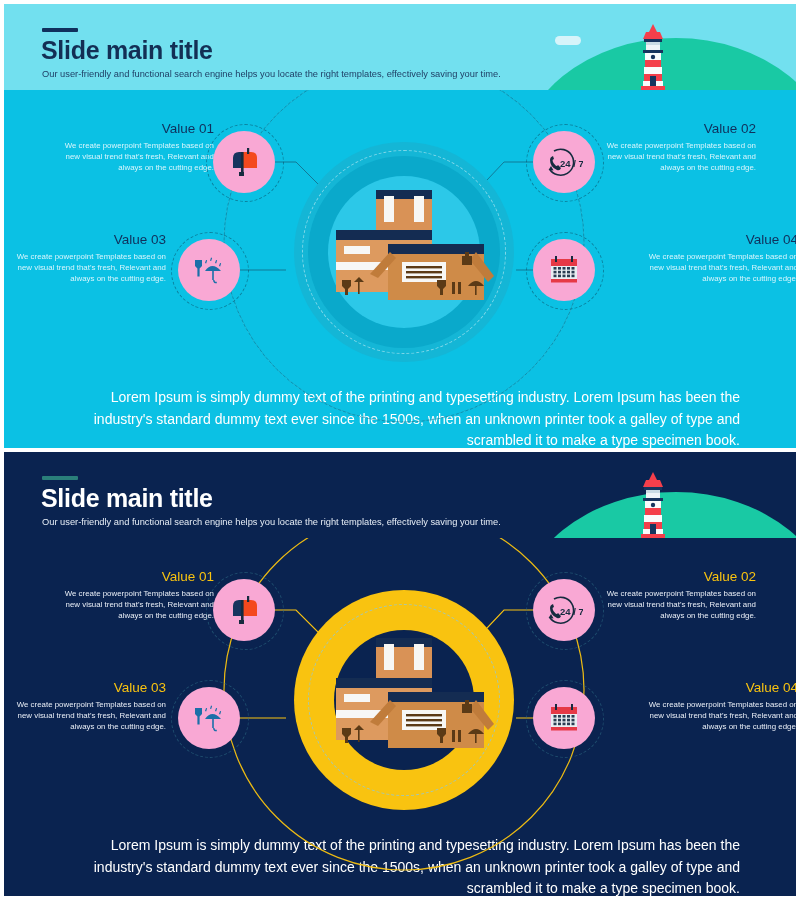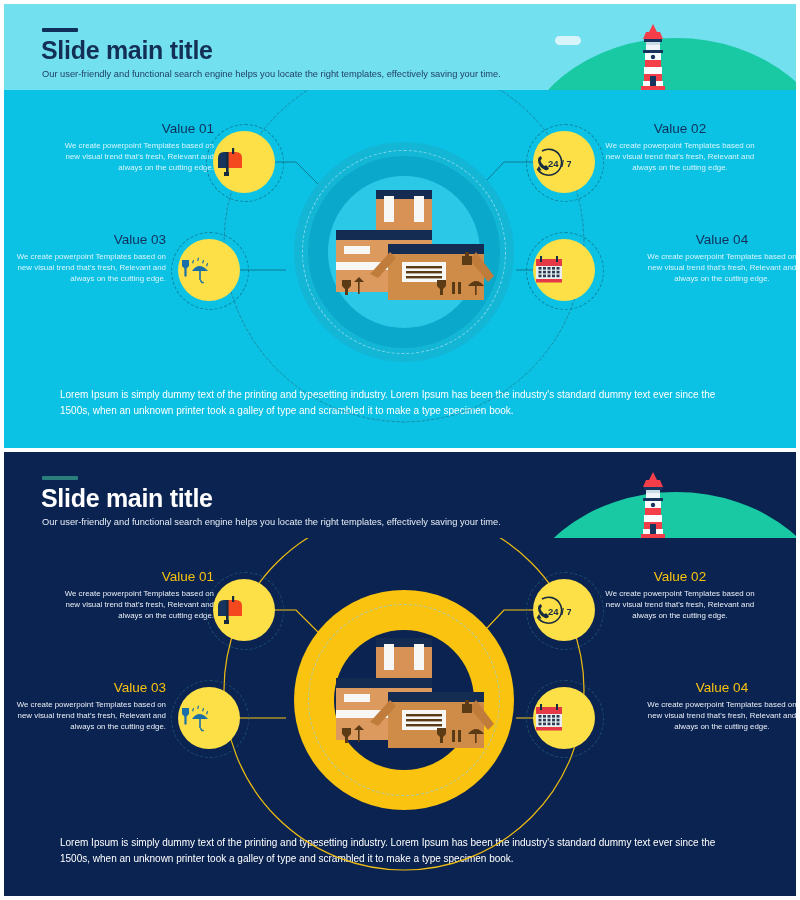--- a/index.html
+++ b/index.html
@@ -82,31 +82,31 @@
     font-size: 13.5px;
     font-weight: normal;
     line-height: 1;
     margin-bottom: 4px;
   }
   .vblock p {
     font-size: 7.9px;
     line-height: 1.43;
   }
   .v-left  { text-align: right; }
-  .v-right { text-align: center; }
+  .v-right { text-align: right; }
 
   
   .bubble {
     position: absolute;
     width: 62px; height: 62px;
     border-radius: 50%;
-    background: #fde047;
+    background: #f9a8d4;
     display: flex;
     align-items: center;
-    justify-content: flex-start;
+    justify-content: center;
     z-index: 4;
   }
   .bubble::before {
     content: "";
     position: absolute;
     left: -7px; top: -7px;
     width: 76px; height: 76px;
     border-radius: 50%;
     border: 1px dashed currentColor;
     opacity: .55;
@@ -127,22 +127,22 @@
   .connectors {
     position: absolute; left: 0; top: 0;
     width: 100%; height: 100%;
     z-index: 2;
   }
 
   .footnote {
     position: absolute;
     left: 50%; transform: translateX(-50%);
     width: 680px;
-    text-align: left;
-    font-size: 10px;
+    text-align: right;
+    font-size: 14px;
     line-height: 1.55;
   }
 
   
   .s-light .hdr { background: #72e0ef; }
   .s-light .hdr-accent { background: #10305c; }
   .s-light .hdr-title { color: #132f55; }
   .s-light .hdr-sub { color: #1f3f66; }
   .s-light .hill { background: #19c9a4; }
   .s-light .body { background: #0bc1e4; }

